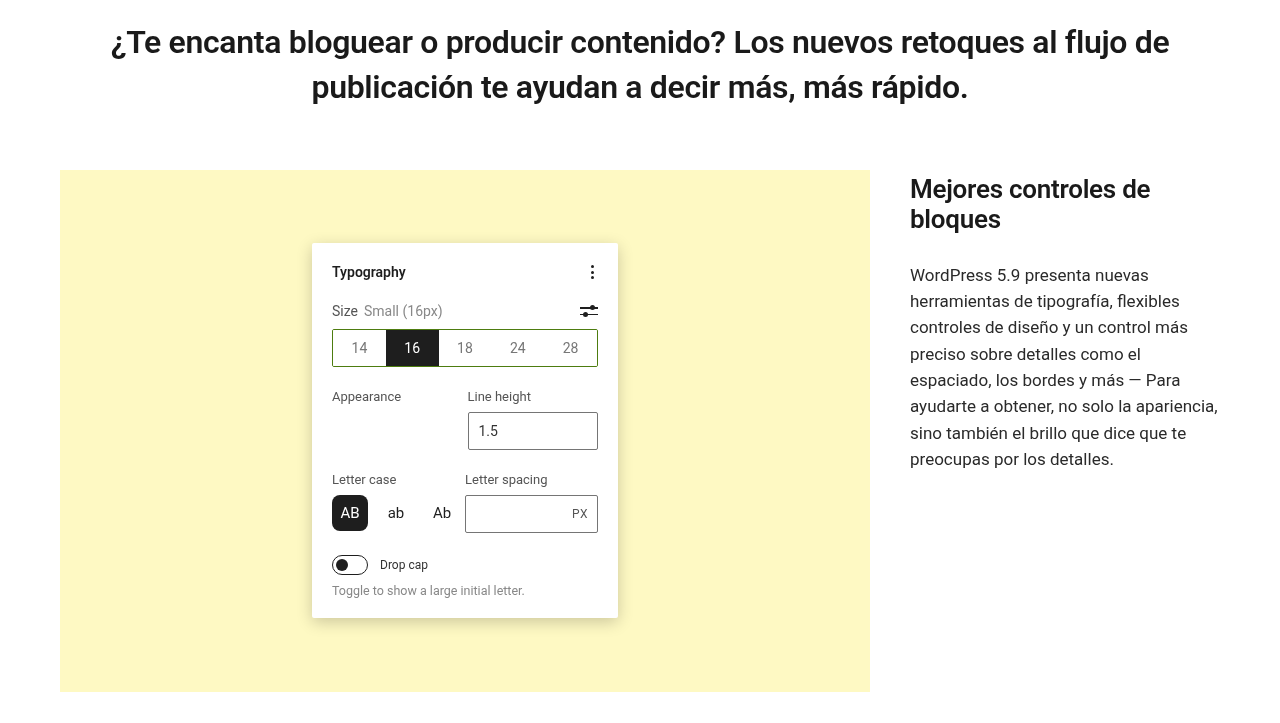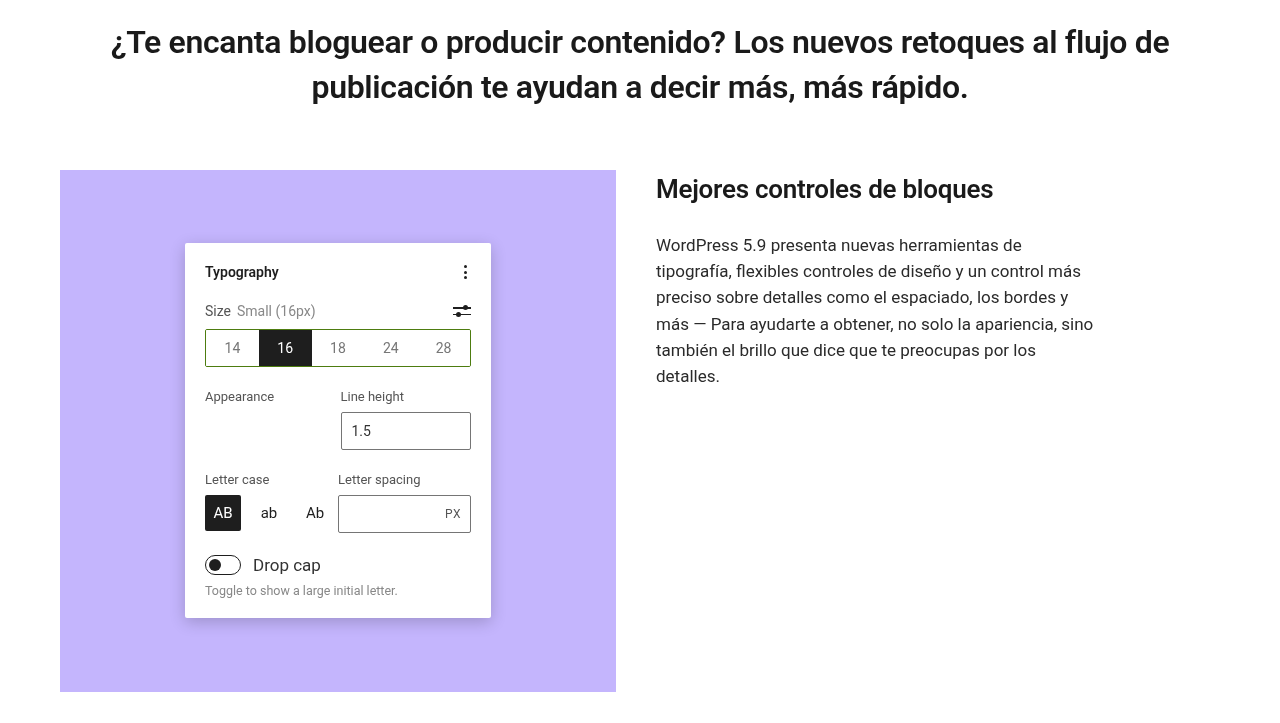--- a/index.html
+++ b/index.html
@@ -22,22 +22,22 @@
     max-width: 1100px;
     margin: 0 auto 60px auto;
     letter-spacing: -0.01em;
   }
   .content-row {
     display: flex;
     gap: 40px;
     align-items: flex-start;
   }
   .illustration {
-    background: #c4b5fd;
-    width: 556px;
+    background: #fef9c3;
+    width: 810px;
     height: 522px;
     display: flex;
     align-items: center;
     justify-content: center;
     flex-shrink: 0;
   }
   .panel {
     background: #fff;
     width: 306px;
     border-radius: 2px;
@@ -198,21 +198,21 @@
     height: 36px;
     display: flex;
     align-items: center;
     justify-content: center;
     font-size: 15px;
     border: none;
     background: transparent;
     cursor: pointer;
     font-family: inherit;
     color: #1e1e1e;
-    border-radius: 2px;
+    border-radius: 8px;
   }
   .case-btn.active {
     background: #1e1e1e;
     color: #fff;
   }
   .toggle-row {
     display: flex;
     align-items: center;
     gap: 12px;
     margin-bottom: 8px;
@@ -230,21 +230,21 @@
     content: "";
     position: absolute;
     width: 12px;
     height: 12px;
     background: #1e1e1e;
     border-radius: 50%;
     top: 2.5px;
     left: 3px;
   }
   .toggle-label {
-    font-size: 17px;
+    font-size: 12px;
     color: #333;
   }
   .help-text {
     font-size: 12.5px;
     color: #888;
   }
   .description {
     flex: 1;
     padding-top: 4px;
   }

